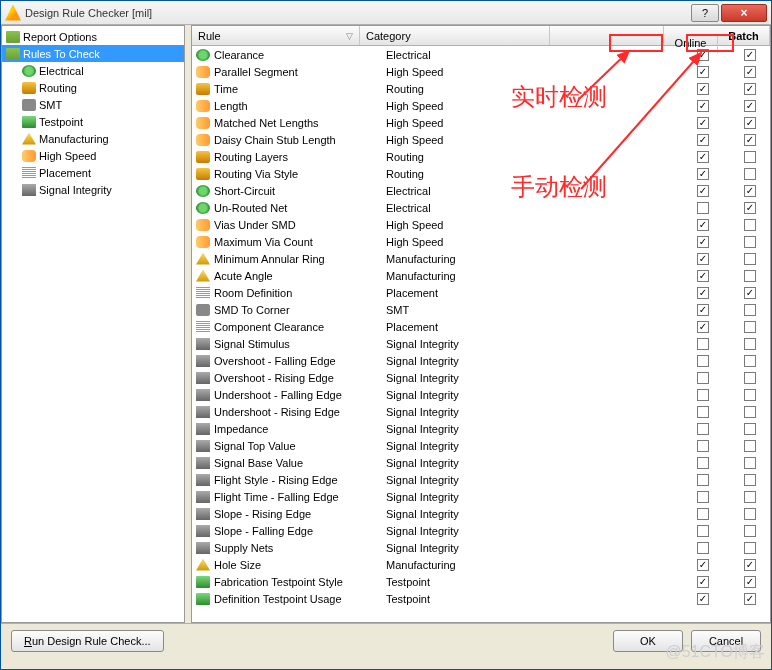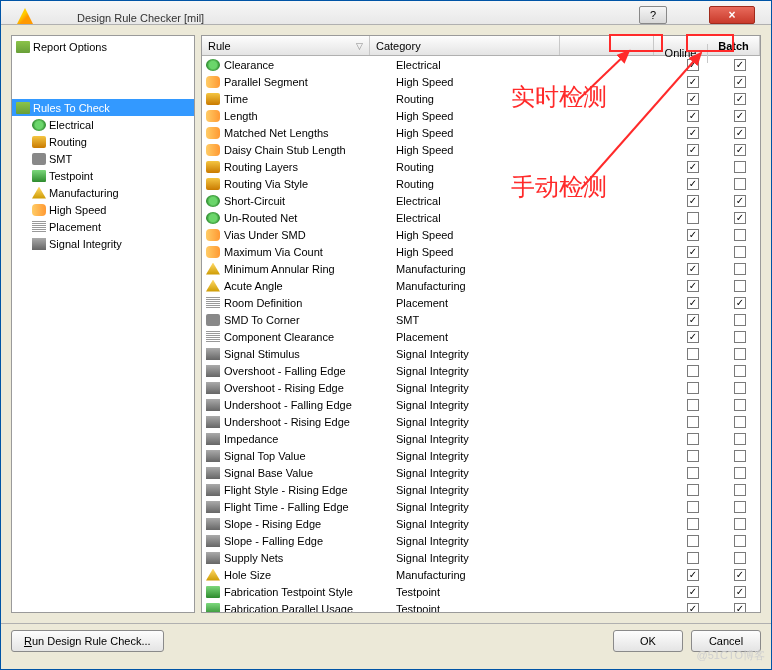--- a/index.html
+++ b/index.html
@@ -18,23 +18,22 @@
     height: 670px;
     background: #ece9d8;
     border: 1px solid #0054a6;
     position: relative;
   }
   .titlebar {
     height: 24px;
     background: linear-gradient(to bottom, #f7f7f7, #e8e8e8);
     border-bottom: 1px solid #b0b0b0;
     display: flex;
-    align-items: flex-end;
-    padding: 0 16px;
-    gap: 40px;
+    align-items: center;
+    padding: 0 4px;
   }
   .titlebar .app-icon {
     width: 16px; height: 16px;
     margin-right: 4px;
     background: linear-gradient(135deg, #ffcc00 40%, #ff9900 60%);
     clip-path: polygon(50% 0%, 100% 100%, 0% 100%);
   }
   .titlebar .title { color: #333; }
   .titlebar .spacer { flex: 1; }
   .titlebar .win-btn {
@@ -49,42 +48,41 @@
   .titlebar .win-close {
     width: 46px;
     background: linear-gradient(to bottom, #e86b5c, #c93a2b);
     color: #fff;
     border-color: #a02a1b;
     font-weight: bold;
     font-size: 12px;
   }
   .content {
     display: flex;
-    padding: 10px;
+    padding: 0;
     gap: 6px;
     height: 598px;
   }
   .tree-panel {
     width: 184px;
     background: #fff;
     border: 1px solid #9a9a9a;
     overflow: auto;
     padding: 2px 0;
   }
   .tree-item {
     display: flex;
     align-items: center;
     height: 17px;
     padding: 0 4px;
     white-space: nowrap;
   }
   .tree-item.selected {
     background: #3399ff;
     color: #fff;
-    margin-top: 44px;
   }
   .tree-indent { display:inline-block; width: 16px; }
   .tree-icon {
     width: 14px; height: 12px;
     margin-right: 3px;
     display: inline-block;
   }
   .ic-folder { background: linear-gradient(#8bc34a,#689f38); border-radius:1px; }
   .ic-elec { background: radial-gradient(circle at center, #6bd66b 40%, #2e8b2e 70%); border-radius:50%; }
   .ic-rout { background: linear-gradient(#f4c542,#c97a00); border-radius:2px; }
@@ -190,21 +188,21 @@
     font-family:"Microsoft YaHei","SimSun",sans-serif;
   }
   .arrow {
     position:absolute;
     pointer-events:none;
   }
   .watermark {
     position:absolute;
     right:6px; bottom:6px;
     color:#cfcfcf;
-    font-size:11px;
+    font-size:16px;
     pointer-events:none;
   }
 
   
   .grid-body::-webkit-scrollbar { width:16px; }
   .grid-body::-webkit-scrollbar-track { background:#eee; border-left:1px solid #ccc;}
   .grid-body::-webkit-scrollbar-thumb { background:#c4c4c4; border:1px solid #999;}
 </style>
 </head>
 <body>
@@ -669,21 +667,21 @@
             <span class="rc-gap"></span>
             <span class="rc-chk">
               <span class="chkbox checked"></span>
             </span>
             <span class="rc-chk2">
               <span class="chkbox checked"></span>
             </span>
           </div>
           <div class="row">
             <span class="rc-icon tree-icon ic-tp"></span>
-            <span class="rc-rule">Fabrication Parallel Usage</span>
+            <span class="rc-rule">Definition Testpoint Usage</span>
             <span class="rc-cat">Testpoint</span>
             <span class="rc-gap"></span>
             <span class="rc-chk">
               <span class="chkbox checked"></span>
             </span>
             <span class="rc-chk2">
               <span class="chkbox checked"></span>
             </span>
           </div>
         </div>

